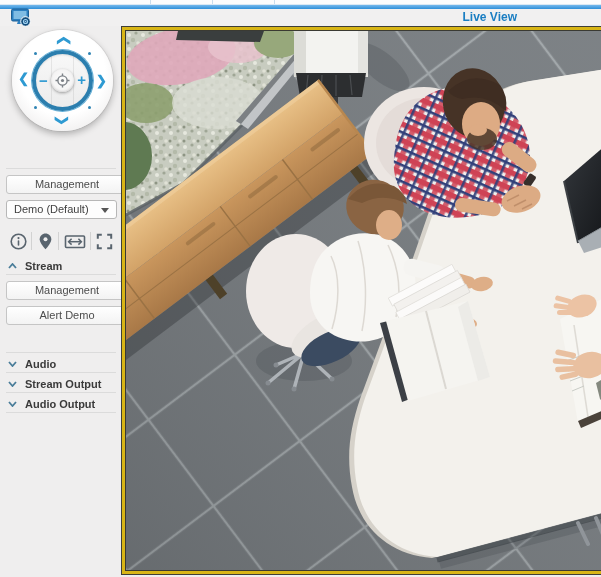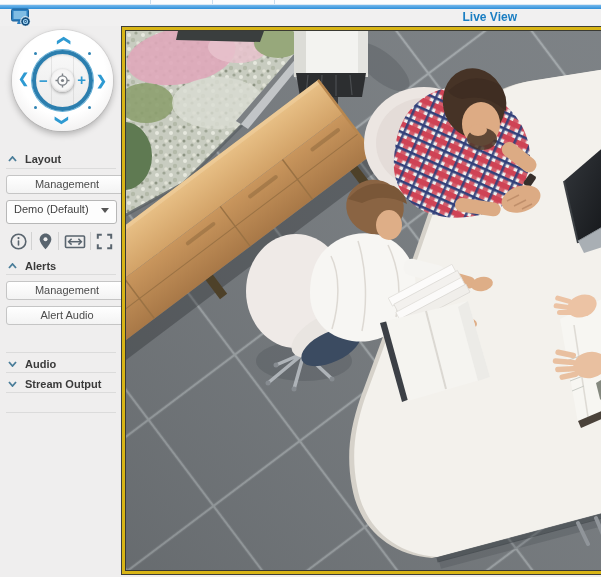--- a/index.html
+++ b/index.html
@@ -33,21 +33,21 @@
   .zo{left:27px;top:43px;} .zi{right:27px;top:42px;}
   .ptzcenter{position:absolute;left:39px;top:39px;width:23px;height:23px;border-radius:50%;cursor:pointer;
              background:radial-gradient(#fdfdfd,#f0efef);display:flex;align-items:center;justify-content:center;
              box-shadow:0 1px 3px rgba(0,0,0,.35),inset 0 -1px 2px rgba(0,0,0,.12);}
   .sechead{position:absolute;left:8px;width:106px;height:14px;display:flex;align-items:center;gap:8px;
            font-size:11px;font-weight:bold;color:#3a3a3a;cursor:pointer;}
   .sep{position:absolute;left:6px;width:110px;height:1px;background:#dbdbdb;}
   .sbtn{position:absolute;left:6px;width:122px;height:19px;box-sizing:border-box;cursor:pointer;
         background:linear-gradient(#ffffff,#f3f3f3);border:1px solid #c5c5c5;border-radius:3px;
         font-size:11px;color:#4c4c4c;text-align:center;line-height:17px;}
-  .sselect{position:absolute;left:6px;top:200px;width:111px;height:24px;box-sizing:border-box;cursor:pointer;
+  .sselect{position:absolute;left:6px;top:200px;width:111px;height:19px;box-sizing:border-box;cursor:pointer;
         background:#fdfdfd;border:1px solid #b7b7b7;border-radius:3px;font-size:11px;color:#3f3f3f;
         line-height:17px;padding-left:7px;}
   .caret{position:absolute;right:7px;top:7px;width:0;height:0;border-left:4px solid transparent;
          border-right:4px solid transparent;border-top:5px solid #555;}
   .tools{position:absolute;left:5px;top:229px;width:113px;height:24px;display:flex;align-items:center;}
   .tool{width:26px;display:flex;justify-content:center;cursor:pointer;}
   .tool.wide{width:31px;}
   .tsep{width:1px;height:18px;background:#d2d2d2;}
   .clock{position:absolute;left:0;top:525px;width:119px;height:52px;text-align:center;color:#fff;
          background:linear-gradient(#2289cf,#1a74b8);}
@@ -100,26 +100,20 @@
     <span class="zoomglyph zi">+</span>
     <div class="ptzcenter">
       <svg width="15" height="15" viewBox="0 0 15 15">
         <circle cx="7.5" cy="7.5" r="4.6" fill="none" stroke="#7d8288" stroke-width="1.4"></circle>
         <circle cx="7.5" cy="7.5" r="1.6" fill="#7d8288"></circle>
         <path d="M7.5,0.5 V3 M7.5,12 V14.5 M0.5,7.5 H3 M12,7.5 H14.5" stroke="#7d8288" stroke-width="1.4"></path>
       </svg>
     </div>
   </div>
 
-  <div class="sechead" style="top:152px">
-    <svg width="9" height="6" viewBox="0 0 9 6">
-      <polyline points="1,5 4.5,1 8,5" fill="none" stroke="#4a7d99" stroke-width="1.8"></polyline>
-      </svg>
-    <span>Layout</span>
-  </div>
   <div class="sep" style="top:168px"></div>
   <div class="sbtn" style="top:175px">Management</div>
   <div class="sselect">
     <span>Demo (Default)</span>
     <div class="caret"></div>
   </div>
 
   <div class="tools">
     <div class="tool">
       <svg width="19" height="19" viewBox="0 0 19 19">
@@ -149,41 +143,47 @@
       <svg width="19" height="19" viewBox="0 0 19 19">
         <path d="M2.8,6.8 V2.8 H6.8 M12.2,2.8 H16.2 V6.8 M16.2,12.2 V16.2 H12.2 M6.8,16.2 H2.8 V12.2" fill="none" stroke="#59646e" stroke-width="2"></path>
         </svg>
     </div>
   </div>
 
   <div class="sechead" style="top:259px">
     <svg width="9" height="6" viewBox="0 0 9 6">
       <polyline points="1,5 4.5,1 8,5" fill="none" stroke="#4a7d99" stroke-width="1.8"></polyline>
       </svg>
-    <span>Alerts</span>
+    <span>Stream</span>
   </div>
   <div class="sep" style="top:274px"></div>
   <div class="sbtn" style="top:281px">Management</div>
-  <div class="sbtn" style="top:306px">Alert Audio</div>
+  <div class="sbtn" style="top:306px">Alert Demo</div>
 
   <div class="sep" style="top:352px"></div>
   <div class="sechead" style="top:357px">
     <svg width="9" height="6" viewBox="0 0 9 6">
       <polyline points="1,1 4.5,5 8,1" fill="none" stroke="#4a7d99" stroke-width="1.8"></polyline>
       </svg>
     <span>Audio</span>
   </div>
   <div class="sep" style="top:372px"></div>
   <div class="sechead" style="top:377px">
     <svg width="9" height="6" viewBox="0 0 9 6">
       <polyline points="1,1 4.5,5 8,1" fill="none" stroke="#4a7d99" stroke-width="1.8"></polyline>
       </svg>
     <span>Stream Output</span>
   </div>
   <div class="sep" style="top:392px"></div>
+  <div class="sechead" style="top:397px">
+    <svg width="9" height="6" viewBox="0 0 9 6">
+      <polyline points="1,1 4.5,5 8,1" fill="none" stroke="#4a7d99" stroke-width="1.8"></polyline>
+      </svg>
+    <span>Audio Output</span>
+  </div>
   <div class="sep" style="top:412px"></div>
 
 
   <div class="vframe1">
    <div class="vframe2">
     <div class="vframe3">
      <svg width="480" height="539" viewBox="0 0 480 539">
       <defs>
         <pattern id="tiles" width="108" height="108" patternUnits="userSpaceOnUse" patternTransform="rotate(-37)">
           <rect width="108" height="108" fill="#757a7e"></rect>

